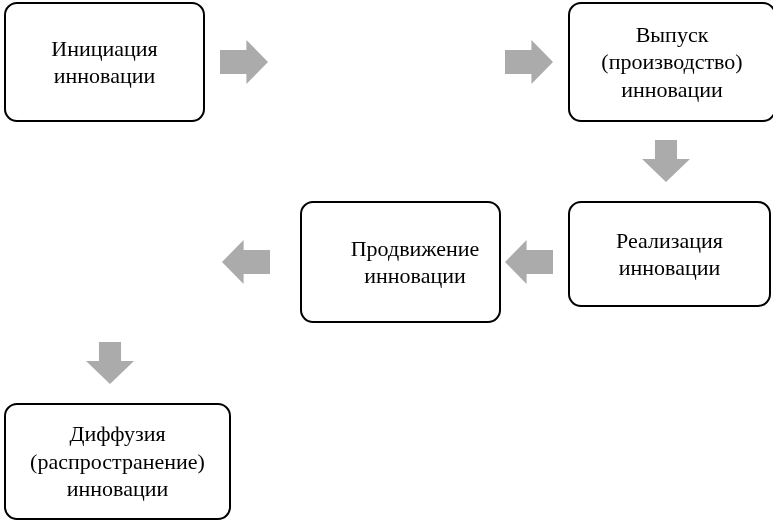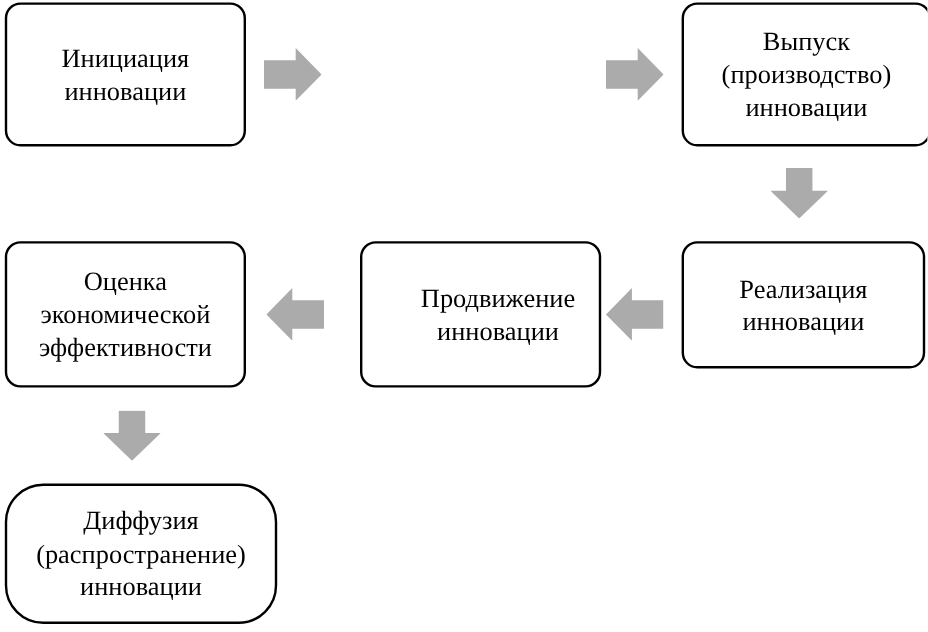--- a/index.html
+++ b/index.html
@@ -29,21 +29,21 @@
     font-size: 22px;
     line-height: 1.25;
     white-space: pre-line;
   }
   #box-initiation  { left: 4px;   top: 2px;   width: 201px; height: 120px; text-align: center; }
   #box-marketing   { left: 286px; top: 2px;   width: 201px; height: 120px; }
   #box-production  { left: 568px; top: 2px;   width: 208px; height: 120px; }
   #box-realization { left: 568px; top: 201px; width: 203px; height: 106px; }
   #box-promotion   { left: 300px; top: 201px; width: 201px; height: 122px; padding-left: 29px; }
   #box-evaluation  { left: 4px;   top: 201px; width: 201px; height: 122px; }
-  #box-diffusion   { left: 4px;   top: 403px; width: 227px; height: 117px; border-radius: 32px; }
+  #box-diffusion   { left: 4px;   top: 403px; width: 227px; height: 117px; }
 
   .arrow {
     position: absolute;
     background: var(--arrow-color, #ABABAB);
   }
   .arrow-right {
     width: 48px; height: 44px;
     clip-path: polygon(0% 23%, 55% 23%, 55% 0%, 100% 50%, 55% 100%, 55% 77%, 0% 77%);
   }
   .arrow-left {
@@ -83,23 +83,20 @@
   <div class="flow-box" id="box-realization">Реализация
 инновации</div>
 
   <div class="arrow arrow-left" id="arrow-4"></div>
 
   <div class="flow-box" id="box-promotion">Продвижение
 инновации</div>
 
   <div class="arrow arrow-left" id="arrow-5"></div>
 
-  <div class="flow-box" id="box-evaluation">Оценка
-экономической
-эффективности</div>
 
   <div class="arrow arrow-down" id="arrow-6"></div>
 
   <div class="flow-box" id="box-diffusion">Диффузия
 (распространение)
 инновации</div>
 
 </div>
 
 </body></html>

